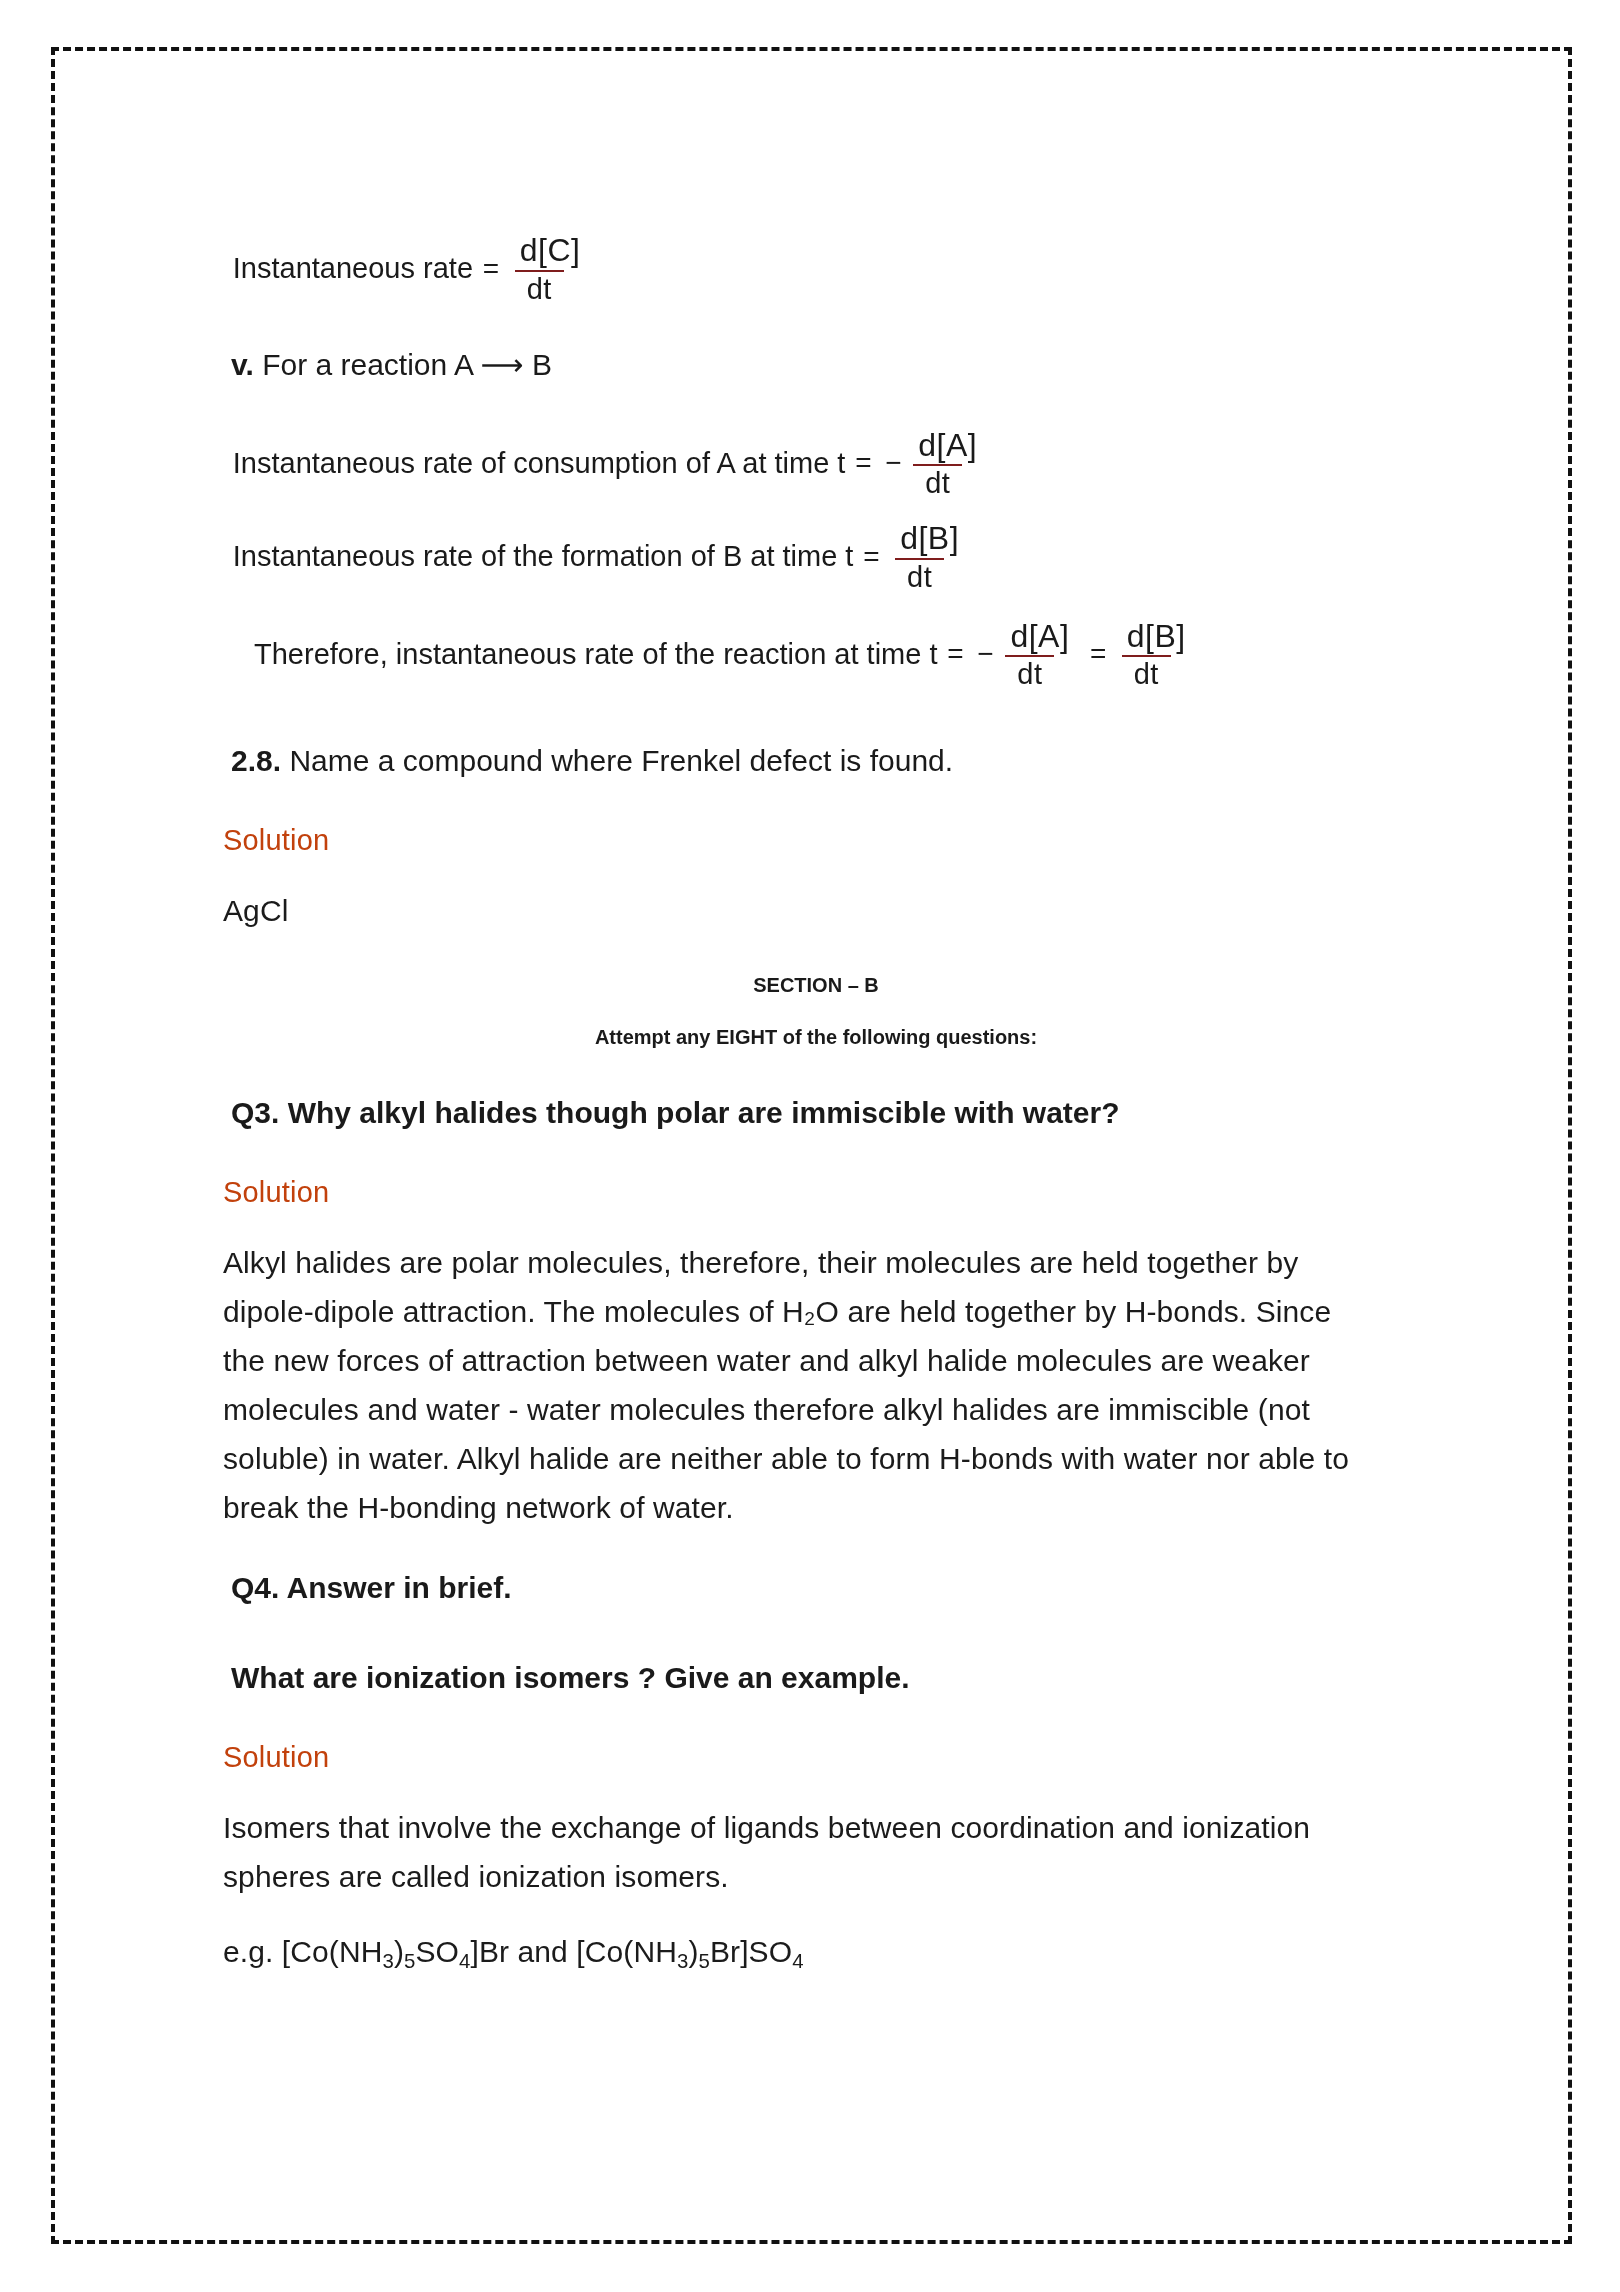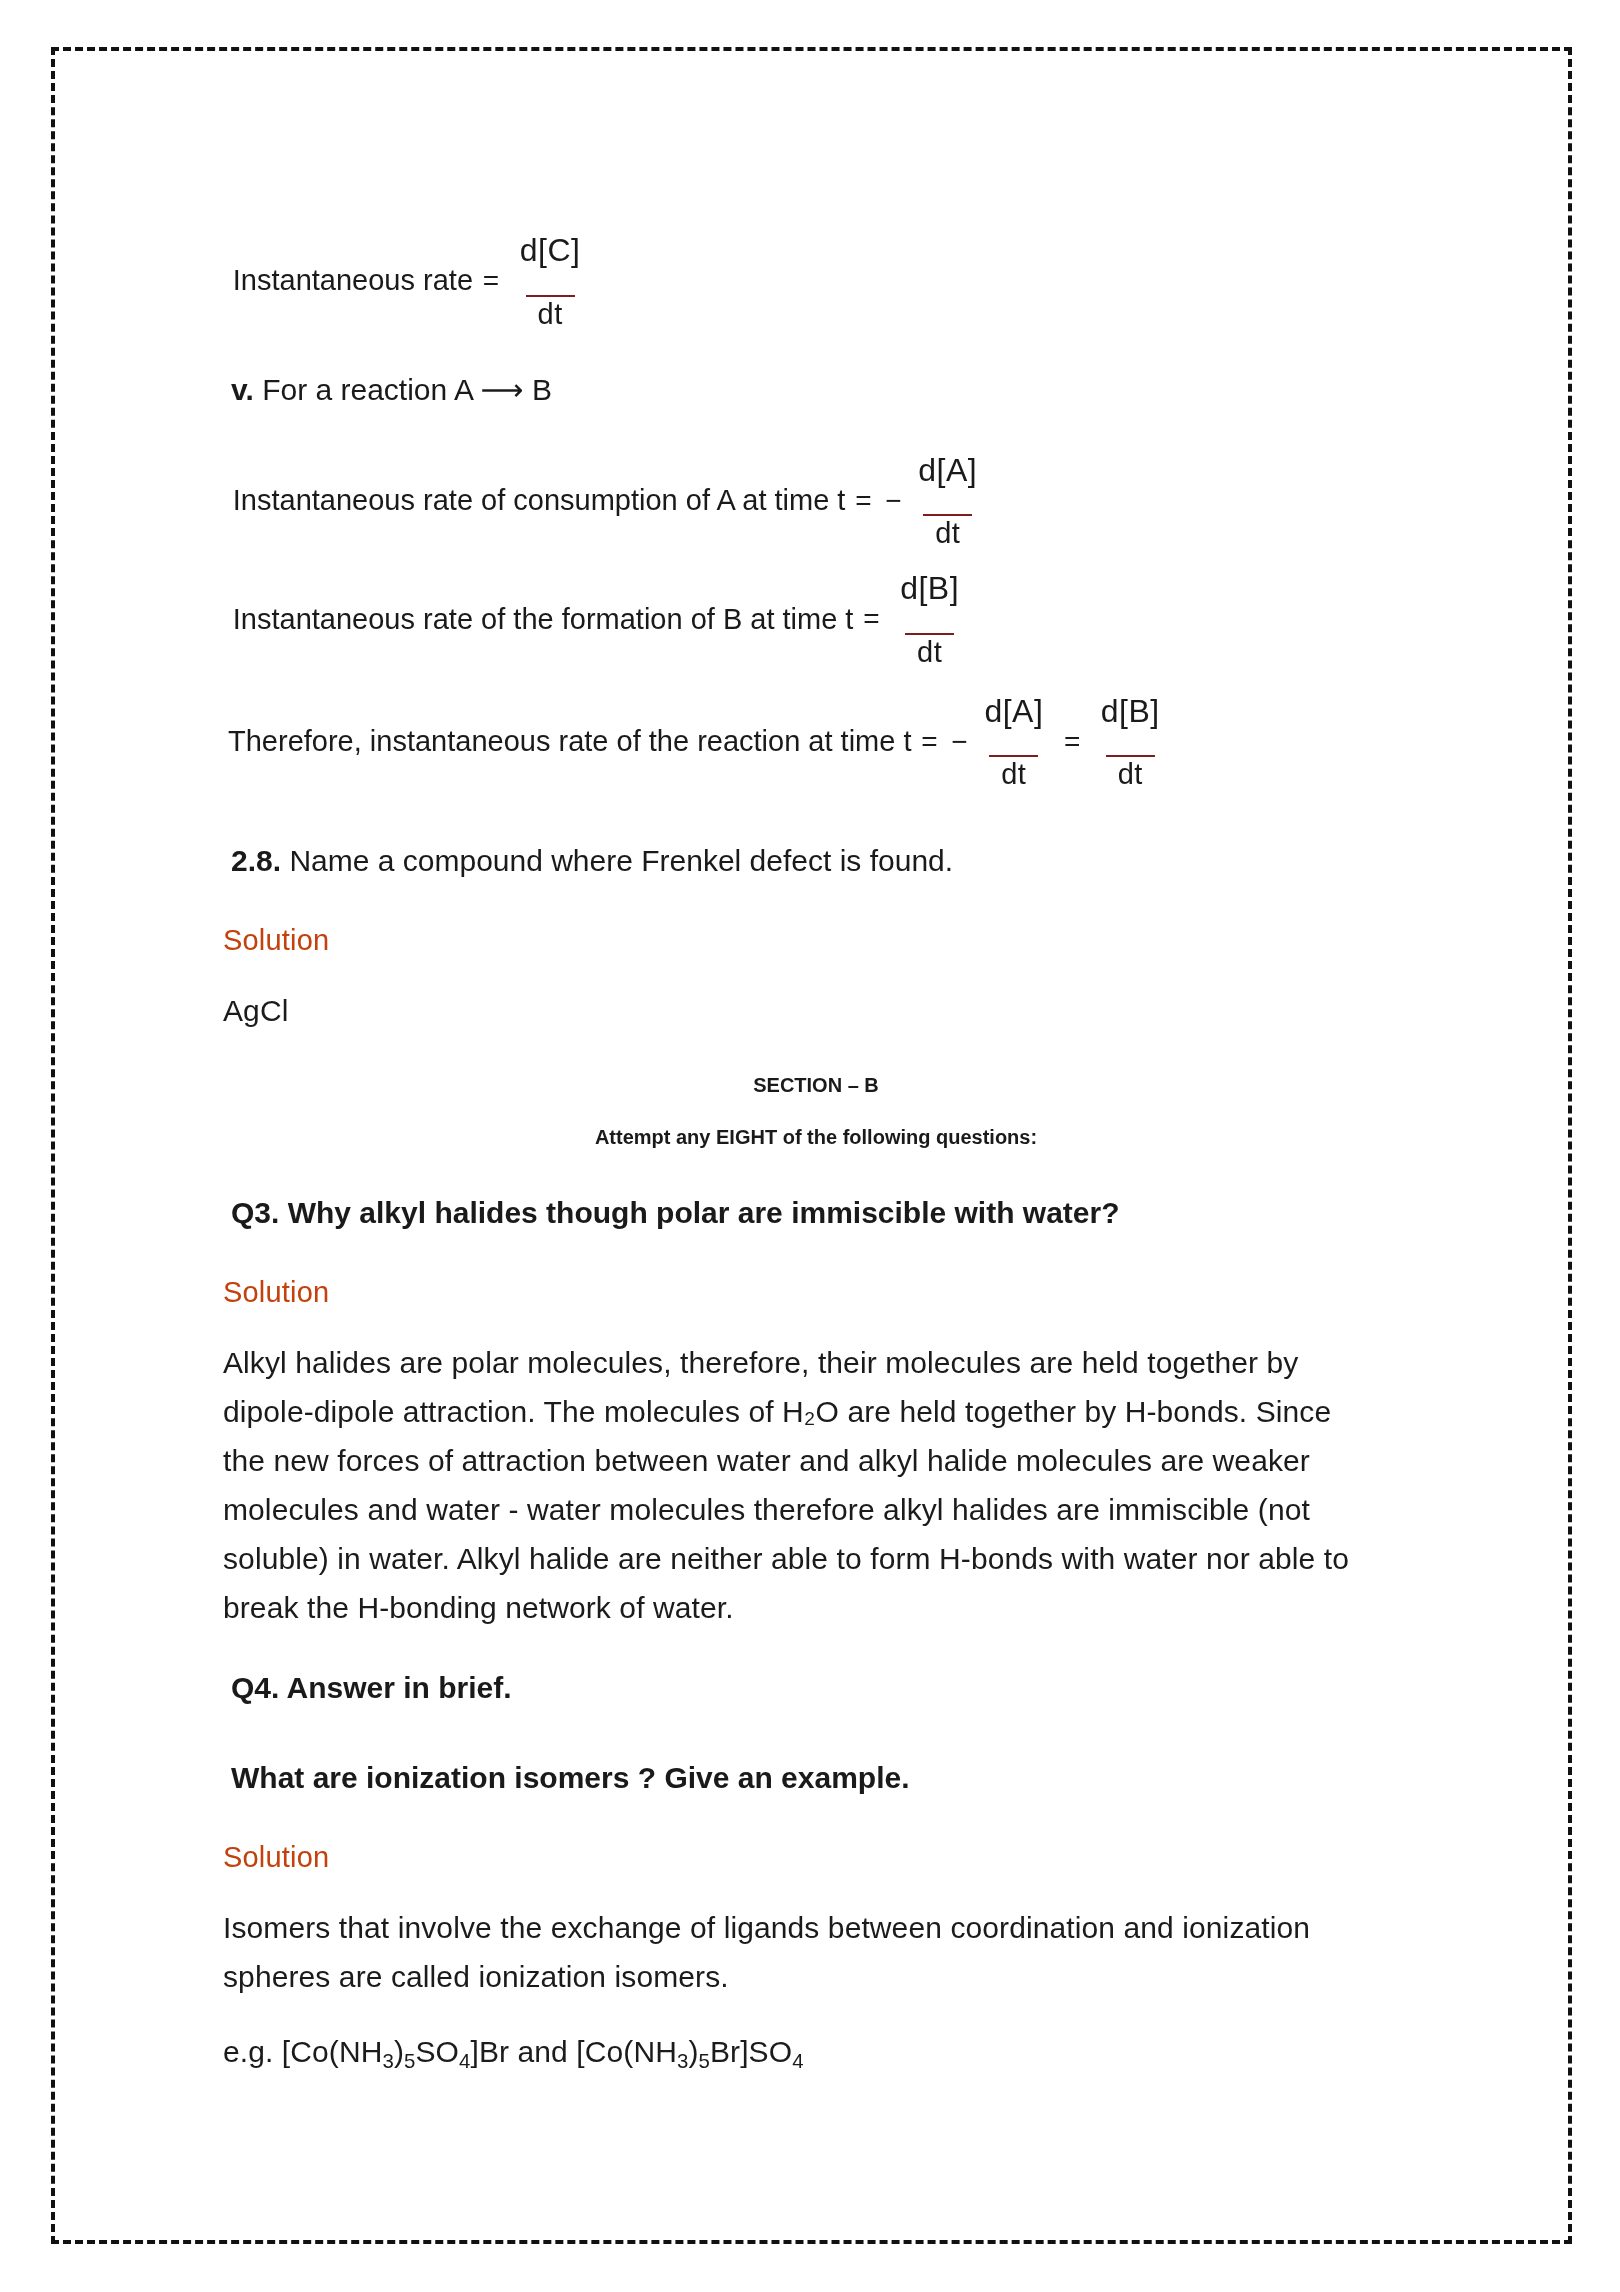--- a/index.html
+++ b/index.html
@@ -80,47 +80,46 @@
     margin: 0 9.8px;
     font-size: 28px;
   }
   .eq-minus {
     margin: 0 5.9px 0 3.9px;
     font-size: 28px;
   }
   .frac {
     display: inline-flex;
     flex-direction: column;
-    align-items: center;
+    align-items: flex-start;
     vertical-align: middle;
     margin: 0 5.9px;
     font-size: 29px;
     line-height: 1.08;
-    gap: 25px;
   }
   .frac .num {
     padding: 0 4.9px 2px 4.9px;
     letter-spacing: 0.5px;
   }
   .frac .den {
     border-top: 2px solid #7f1d1d;
     padding: 2px 11.8px 0 11.8px;
     letter-spacing: 0.5px;
   }
   .brk { font-size: 32px; }
 
   sub { font-size: 0.68em; vertical-align: -0.28em; }
   .sp-22 { height: 21.6px; }
   .sp-26 { height: 25.5px; }
   .sp-30 { height: 29px; }
   .sp-34 { height: 33px; }
   .sp-40 { height: 39px; }
 
   .indent-1 { margin-left: 9.8px; }
-  .indent-2 { margin-left: 5px; }
+  .indent-2 { margin-left: 31px; }
 </style>
 </head>
 <body>
 
 <div class="page">
   <div class="dashed-frame"></div>
 
   <div class="content">
 
     <div class="eq-row indent-1">

